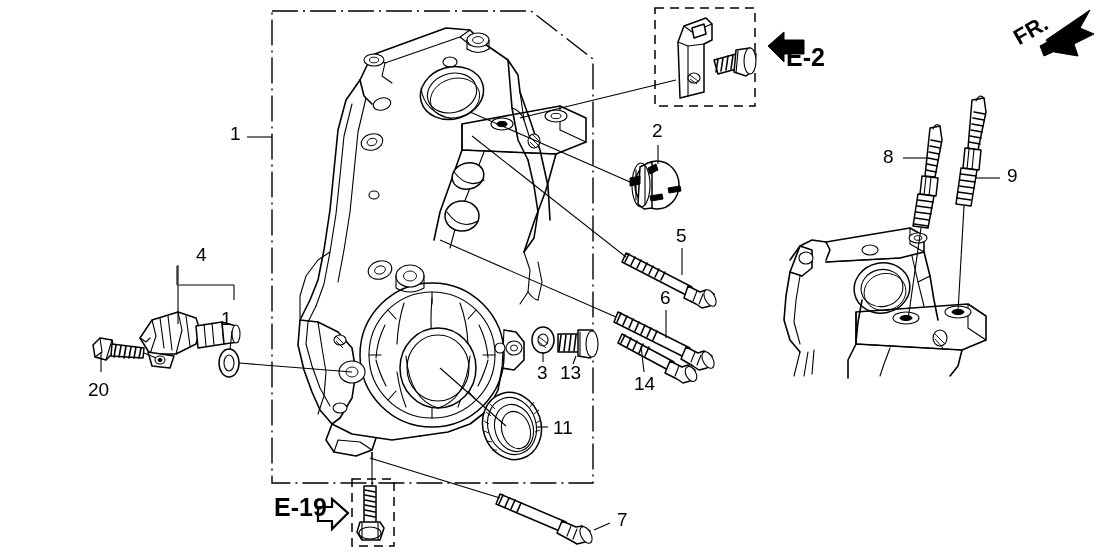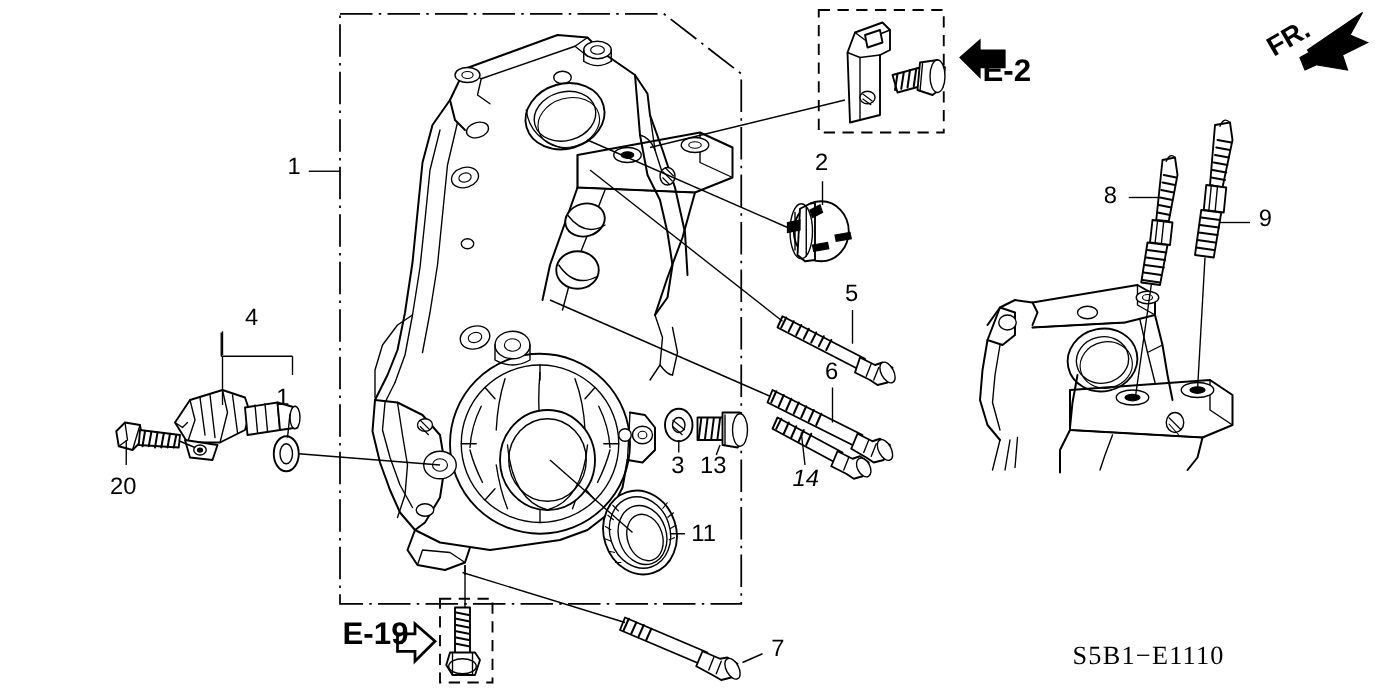--- a/index.html
+++ b/index.html
@@ -549,22 +549,21 @@
   <div class="lbl" style="left:196px;top:245px;">4</div>
   <div class="lbl" style="left:676px;top:226px;">5</div>
   <div class="lbl" style="left:660px;top:288px;">6</div>
   <div class="lbl" style="left:617px;top:510px;">7</div>
   <div class="lbl" style="left:883px;top:147px;">8</div>
   <div class="lbl" style="left:1007px;top:166px;">9</div>
   <div class="lbl" style="left:560px;top:363px;">13</div>
   <div class="lbl" style="left:553px;top:418px;">11</div>
   <div class="lbl" style="left:221px;top:309px;">1</div>
   <div class="lbl" style="left:88px;top:380px;">20</div>
-  <div class="lbl" style="left:634px;top:374px;font-style:italic;">14</div>
+  <div class="lbl" style="left:634px;top:374px;">14</div>
 
   <div class="lbl big" style="left:786px;top:45px;">E-2</div>
   <div class="lbl big" style="left:274px;top:495px;">E-19</div>
 
   <div class="lbl fr" style="left:1010px;top:30px;transform:rotate(-30deg);transform-origin:left top;">FR.</div>
 
-  <div class="lbl code" style="left:858px;top:514px;">S5B1−E1110</div>
 
 </div>
 
 </body></html>

